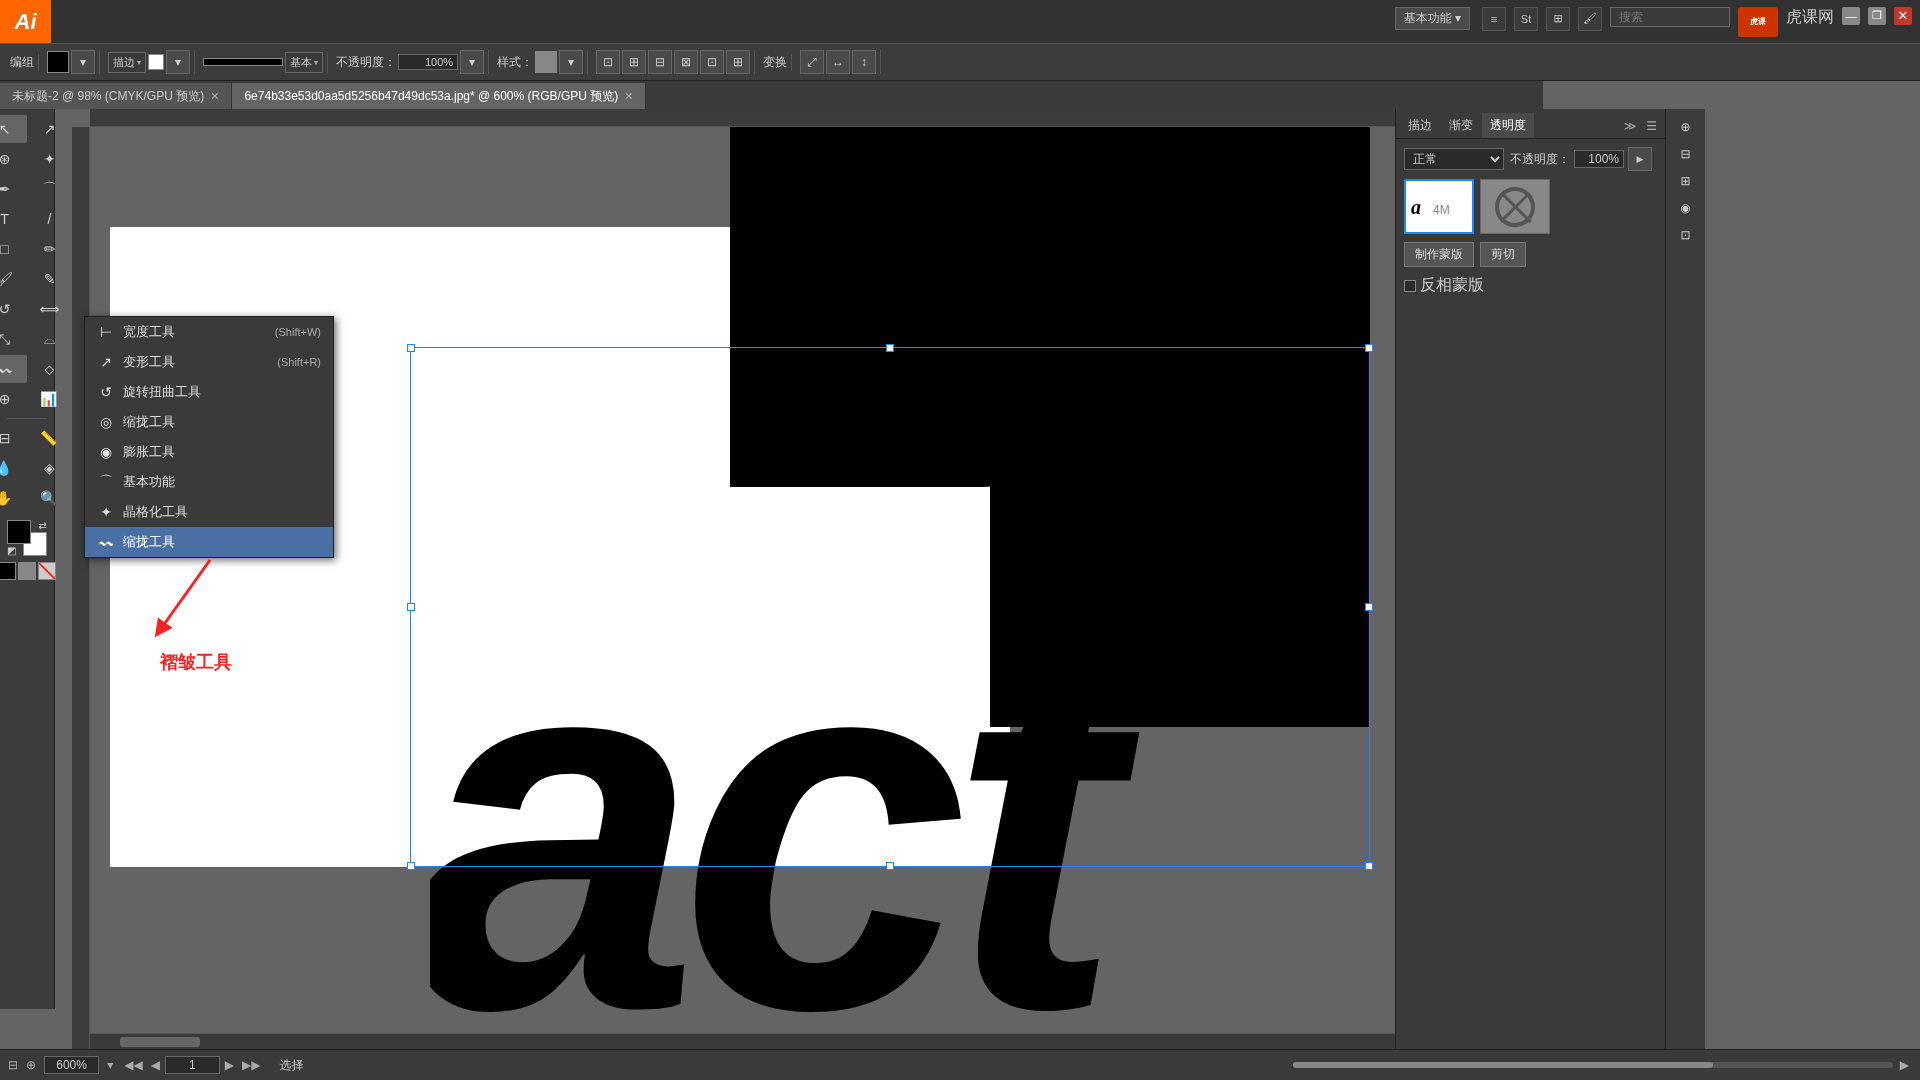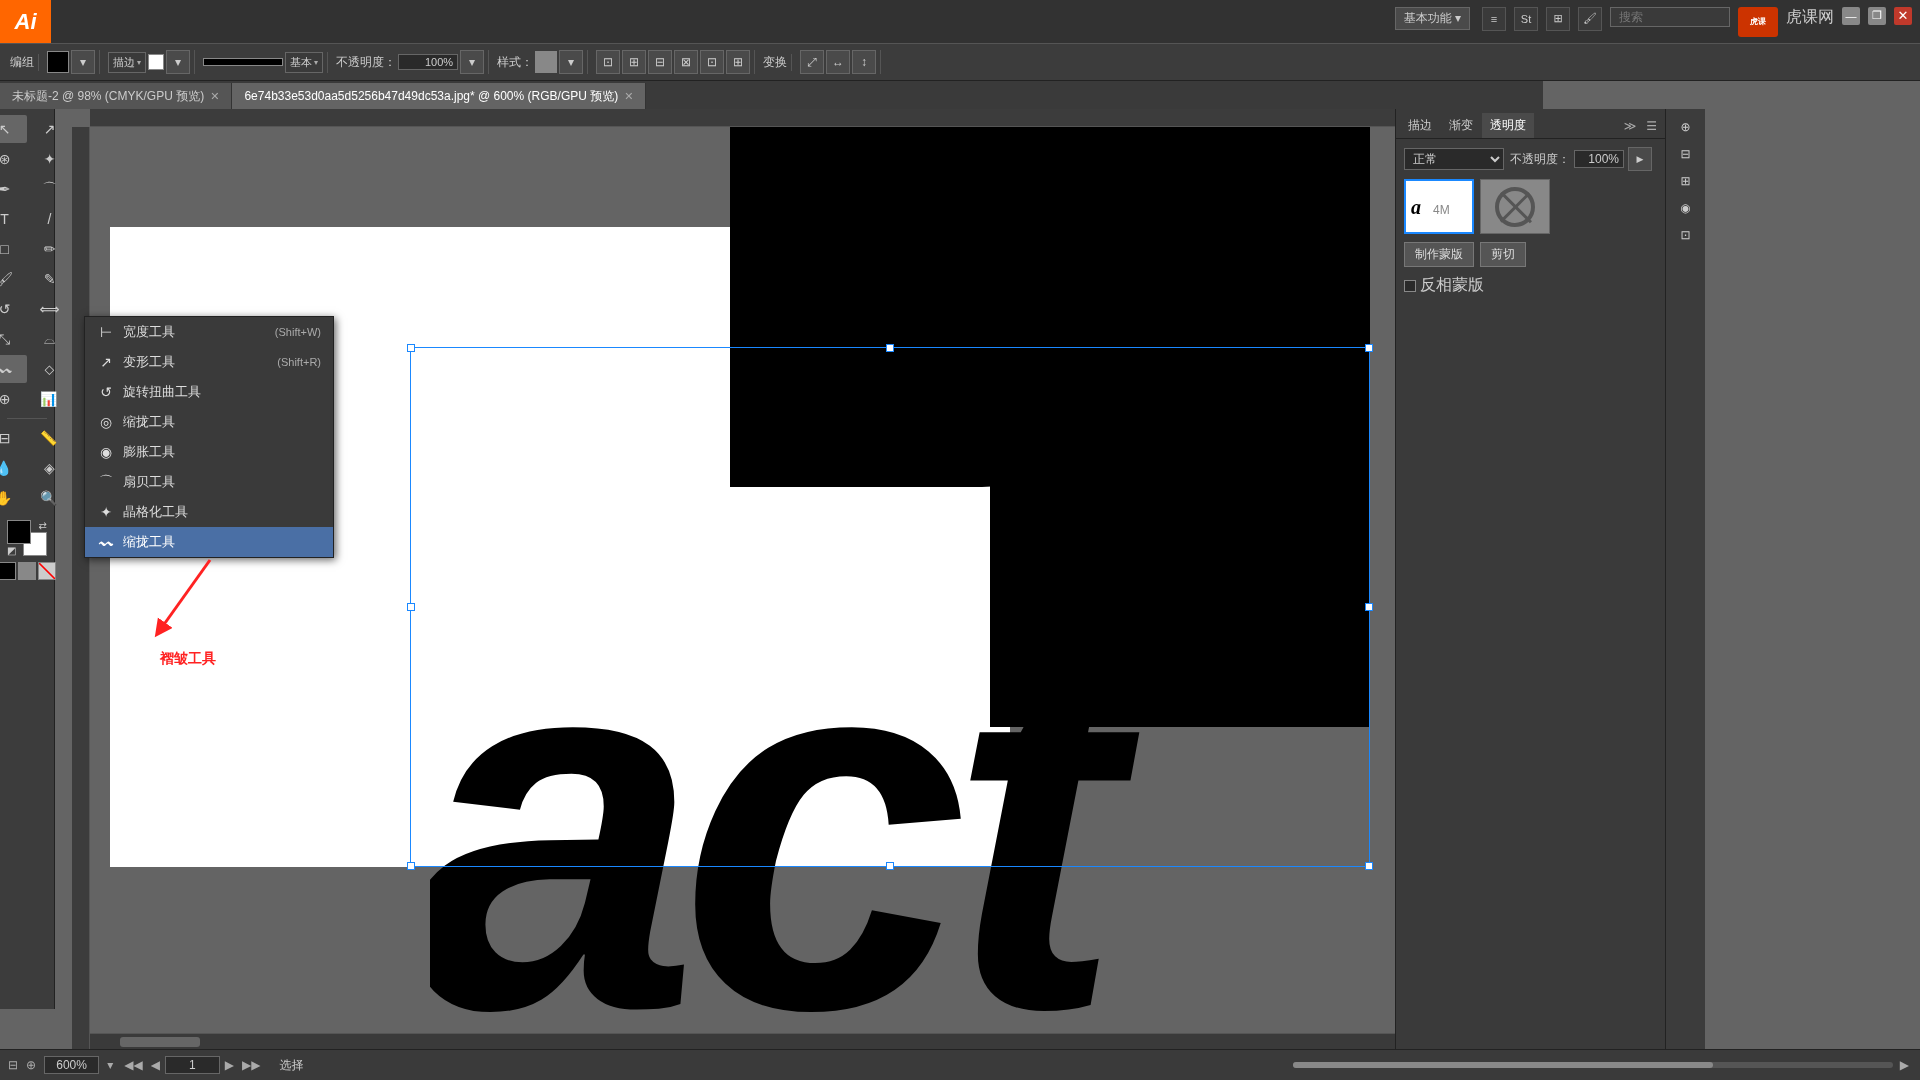--- a/index.html
+++ b/index.html
@@ -68,21 +68,21 @@
 
     
     #dropdown-menu { position: absolute; top: 316px; left: 84px; width: 250px; background: #3a3a3a; border: 1px solid #222; box-shadow: 2px 2px 8px rgba(0,0,0,0.6); z-index: 100; }
     .dropdown-item { display: flex; align-items: center; padding: 6px 12px; gap: 8px; cursor: pointer; color: #ddd; font-size: 13px; }
     .dropdown-item.selected { background: #4a6fa5; color: #fff; }
     .dropdown-icon { width: 18px; height: 18px; display: flex; align-items: center; justify-content: center; font-size: 14px; flex-shrink: 0; }
     .dropdown-shortcut { margin-left: auto; color: #aaa; font-size: 11px; }
 
     
     #red-annotation { position: absolute; top: 550px; left: 130px; z-index: 200; pointer-events: none; }
-    #annotation-text { position: absolute; top: 100px; left: 30px; color: #ff2222; font-size: 14px; font-weight: bold; font-family: 'SimHei', sans-serif; }
+    #annotation-text { position: absolute; top: 100px; left: 30px; color: #ff2222; font-size: 18px; font-weight: bold; font-family: 'SimHei', sans-serif; }
 
     
     #right-panel { position: absolute; top: 109px; left: 1395px; width: 270px; height: 940px; background: #3a3a3a; border-left: 1px solid #222; }
     #right-panel-tabs { display: flex; align-items: center; gap: 1px; padding: 4px 4px 0; border-bottom: 1px solid #222; }
     .rpanel-tab { padding: 4px 8px; color: #ccc; font-size: 12px; cursor: pointer; }
     .rpanel-tab.active { background: #4a4a4a; color: #fff; }
     .rpanel-expand { margin-left: auto; display: flex; gap: 2px; }
     .rpanel-expand-btn { color: #aaa; font-size: 12px; cursor: pointer; padding: 2px 4px; }
     #rpanel-content { padding: 8px; }
     #mode-row { display: flex; align-items: center; gap: 6px; margin-bottom: 6px; }
@@ -333,21 +333,21 @@
   <div class="dropdown-item">
     <div class="dropdown-icon">◎</div>
     <span>缩拢工具</span>
   </div>
   <div class="dropdown-item">
     <div class="dropdown-icon">◉</div>
     <span>膨胀工具</span>
   </div>
   <div class="dropdown-item">
     <div class="dropdown-icon">⌒</div>
-    <span>扇贝工具</span>
+    <span>基本功能</span>
   </div>
   <div class="dropdown-item">
     <div class="dropdown-icon">✦</div>
     <span>晶格化工具</span>
   </div>
   <div class="dropdown-item selected">
     <div class="dropdown-icon">〰</div>
     <span>缩拢工具</span>
   </div>
 </div>

